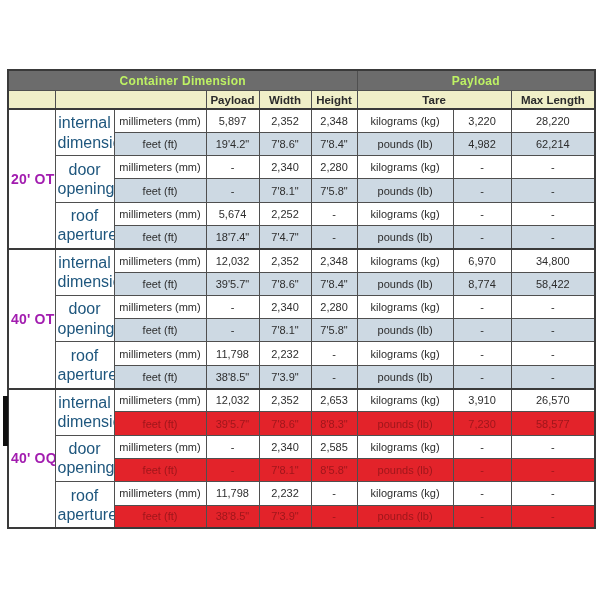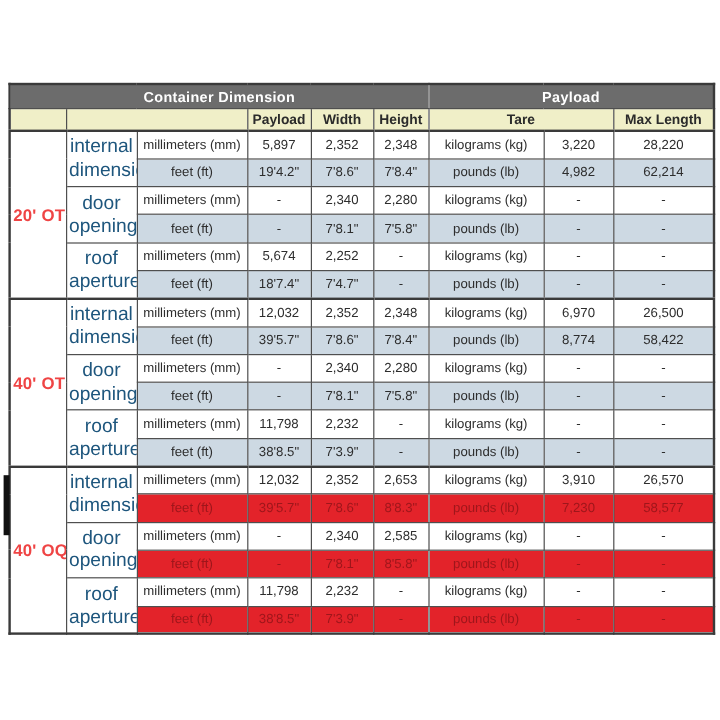--- a/index.html
+++ b/index.html
@@ -22,30 +22,30 @@
     position:absolute;left:7px;top:69px;width:587px;
     border-collapse:collapse;table-layout:fixed;
     border:2px solid var(--border-dark);
   }
   .spec-table th,.spec-table td{
     border:1px solid var(--border-thin);
     text-align:center;vertical-align:middle;
     padding:0 2px;overflow:hidden;white-space:nowrap;
   }
   .spec-table thead tr.group-header-row th{
-    background:var(--header-gray);color:#ffffff;
+    background:var(--header-gray);color:#bef264;
     font-size:12px;font-weight:bold;height:19px;letter-spacing:.3px;
   }
   .spec-table thead tr.column-header-row th{
     background:var(--header-cream);color:#2b2b2b;
     font-size:11.5px;font-weight:bold;height:17px;
   }
   .spec-table tbody tr{height:23.3px;}
   .spec-table tbody td{font-size:11px;color:var(--text-dark);background:#ffffff;}
-  .spec-table td.container-cell{font-size:14px;font-weight:bold;color:#ef4444;letter-spacing:.2px;}
+  .spec-table td.container-cell{font-size:14px;font-weight:bold;color:#a21caf;letter-spacing:.2px;}
   .spec-table td.group-cell{
     font-size:16px;font-weight:normal;color:var(--group-blue);
     line-height:1.2;white-space:normal;
   }
   .spec-table tr.blue-row td.data{background:var(--row-blue);}
   .spec-table tr.red-row td.data{background:var(--row-red);color:var(--red-text);}
   .spec-table tbody tr.section-start td{border-top:2px solid var(--border-dark);}
   .artifact{
     position:absolute;left:3px;top:396px;width:5px;height:50px;
     background:#111111;
@@ -143,21 +143,21 @@
         </tr>
         <tr class="section-start">
           <td class="container-cell" rowspan="6">40' OT</td>
           <td class="group-cell" rowspan="2">internal dimension</td>
           <td class="data">millimeters (mm)</td>
           <td class="data">12,032</td>
           <td class="data">2,352</td>
           <td class="data">2,348</td>
           <td class="data">kilograms (kg)</td>
           <td class="data">6,970</td>
-          <td class="data">26,500</td>
+          <td class="data">34,800</td>
         </tr>
         <tr class="blue-row">
           <td class="data">feet (ft)</td>
           <td class="data">39'5.7"</td>
           <td class="data">7'8.6"</td>
           <td class="data">7'8.4"</td>
           <td class="data">pounds (lb)</td>
           <td class="data">8,774</td>
           <td class="data">58,422</td>
         </tr>

